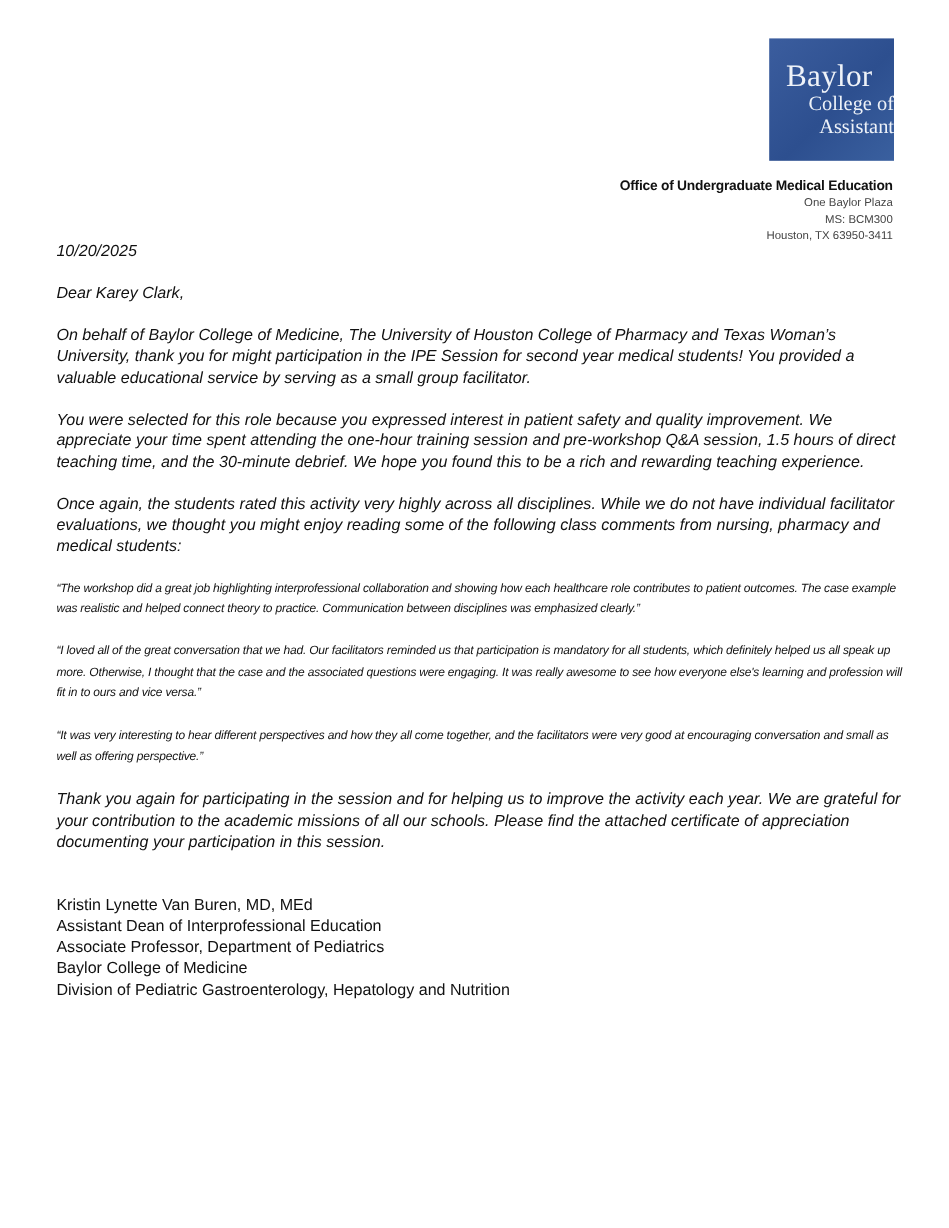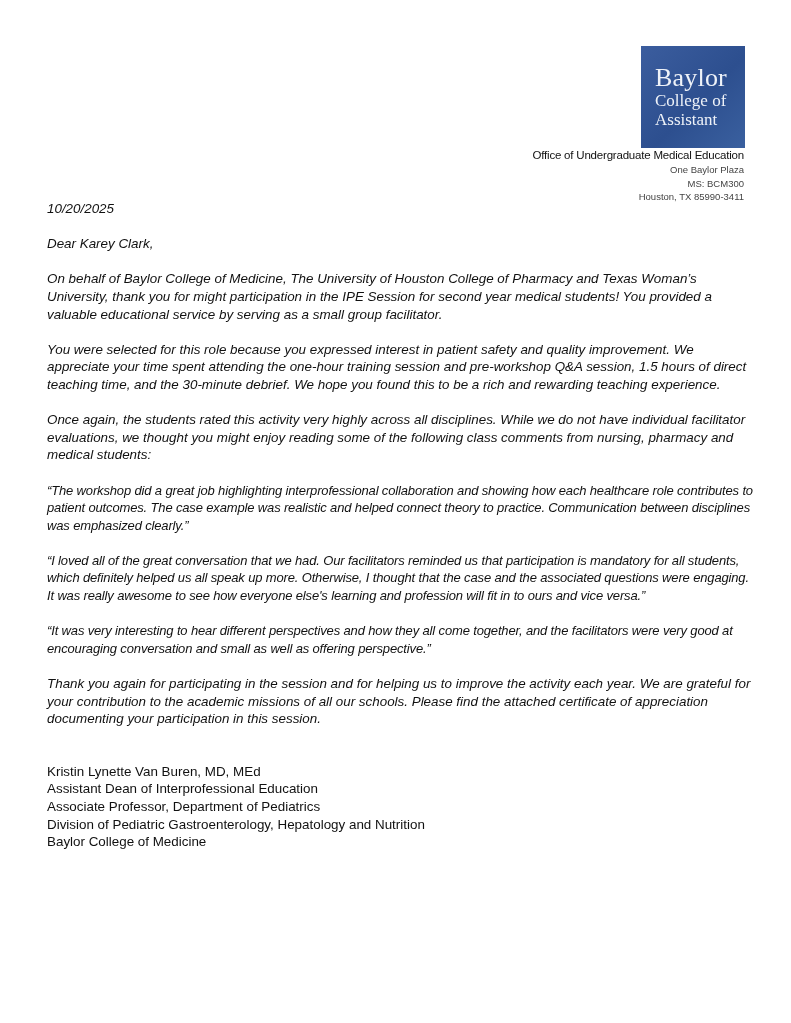--- a/index.html
+++ b/index.html
@@ -1,59 +1,59 @@
 <!DOCTYPE html>
 <html><head>
 <meta charset="utf-8">
 <style>
   html, body { margin: 0; padding: 0; background: #ffffff; }
   body { width: 791px; height: 1023px; position: relative; overflow: hidden; font-family: "Liberation Sans", sans-serif; color: #111; }
   .logo {
-    position: absolute; left: 641px; top: 46px; width: 104px; height: 102px;
+    position: absolute; left: 641px; top: 32px; width: 104px; height: 102px;
     background: linear-gradient(135deg, #3b5d9e 0%, #2d4f8f 55%, #3a609f 100%);
     color: #eef2f8; font-family: "Liberation Serif", serif;
     display: flex; flex-direction: column; justify-content: center; padding-left: 14px; box-sizing: border-box;
   }
   .logo .l1 { font-size: 26px; line-height: 26px; letter-spacing: 0.2px; }
-  .logo .l2 { font-size: 17px; line-height: 19px; }
+  .logo .l2 { font-size: 17px; line-height: 19px; text-align: right; }
   .address { position: absolute; right: 47px; top: 148px; text-align: right; }
-  .address .office { font-size: 11.5px; font-weight: normal; color: #111; line-height: 15px; letter-spacing: -0.2px; }
+  .address .office { font-size: 11.5px; font-weight: bold; color: #111; line-height: 15px; letter-spacing: -0.2px; }
   .address .line { font-size: 9.5px; color: #444; line-height: 13.5px; }
   .body { position: absolute; left: 47px; top: 200px; width: 710px; font-size: 13.4px; line-height: 17.6px; }
   .body p { margin: 0 0 17.6px 0; font-style: italic; }
-  .quote { font-style: italic; font-size: 13px; letter-spacing: -0.15px; }
+  .quote { font-style: italic; font-size: 10px; letter-spacing: -0.15px; }
   .signature { margin-top: 35px; }
   .signature div { line-height: 17.6px; }
 </style>
 </head>
 <body>
 
 <div class="logo">
   <div class="l1">Baylor</div>
   <div class="l2">College of</div>
   <div class="l2">Assistant</div>
 </div>
 
 <div class="address">
   <div class="office">Office of Undergraduate Medical Education</div>
   <div class="line">One Baylor Plaza</div>
   <div class="line">MS: BCM300</div>
-  <div class="line">Houston, TX 85990-3411</div>
+  <div class="line">Houston, TX 63950-3411</div>
 </div>
 
 <div class="body">
   <p>10/20/2025</p>
   <p>Dear Karey Clark,</p>
   <p>On behalf of Baylor College of Medicine, The University of Houston College of Pharmacy and Texas Woman’s University, thank you for might participation in the IPE Session for second year medical students!  You provided a valuable educational service by serving as a small group facilitator.</p>
   <p>You were selected for this role because you expressed interest in patient safety and quality improvement.  We appreciate your time spent attending the one-hour training session and pre-workshop Q&amp;A session, 1.5 hours of direct teaching time, and the 30-minute debrief. We hope you found this to be a rich and rewarding teaching experience.</p>
   <p>Once again, the students rated this activity very highly across all disciplines.  While we do not have individual facilitator evaluations, we thought you might enjoy reading some of the following class comments from nursing, pharmacy and medical students:</p>
   <p class="quote">“The workshop did a great job highlighting interprofessional collaboration and showing how each healthcare role contributes to patient outcomes. The case example was realistic and helped connect theory to practice. Communication between disciplines was emphasized clearly.”</p>
   <p class="quote">“I loved all of the great conversation that we had. Our facilitators reminded us that participation is mandatory for all students, which definitely helped us all speak up more. Otherwise, I thought that the case and the associated questions were engaging. It was really awesome to see how everyone else's learning and profession will fit in to ours and vice versa.”</p>
   <p class="quote">“It was very interesting to hear different perspectives and how they all come together, and the facilitators were very good at encouraging conversation and small as well as offering perspective.”</p>
   <p>Thank you again for participating in the session and for helping us to improve the activity each year. We are grateful for your contribution to the academic missions of all our schools.  Please find the attached certificate of appreciation documenting your participation in this session.</p>
   <div class="signature">
     <div>Kristin Lynette Van Buren, MD, MEd</div>
     <div>Assistant Dean of Interprofessional Education</div>
     <div>Associate Professor, Department of Pediatrics</div>
+    <div>Baylor College of Medicine</div>
     <div>Division of Pediatric Gastroenterology, Hepatology and Nutrition</div>
-    <div>Baylor College of Medicine</div>
   </div>
 </div>
 
 </body></html>

